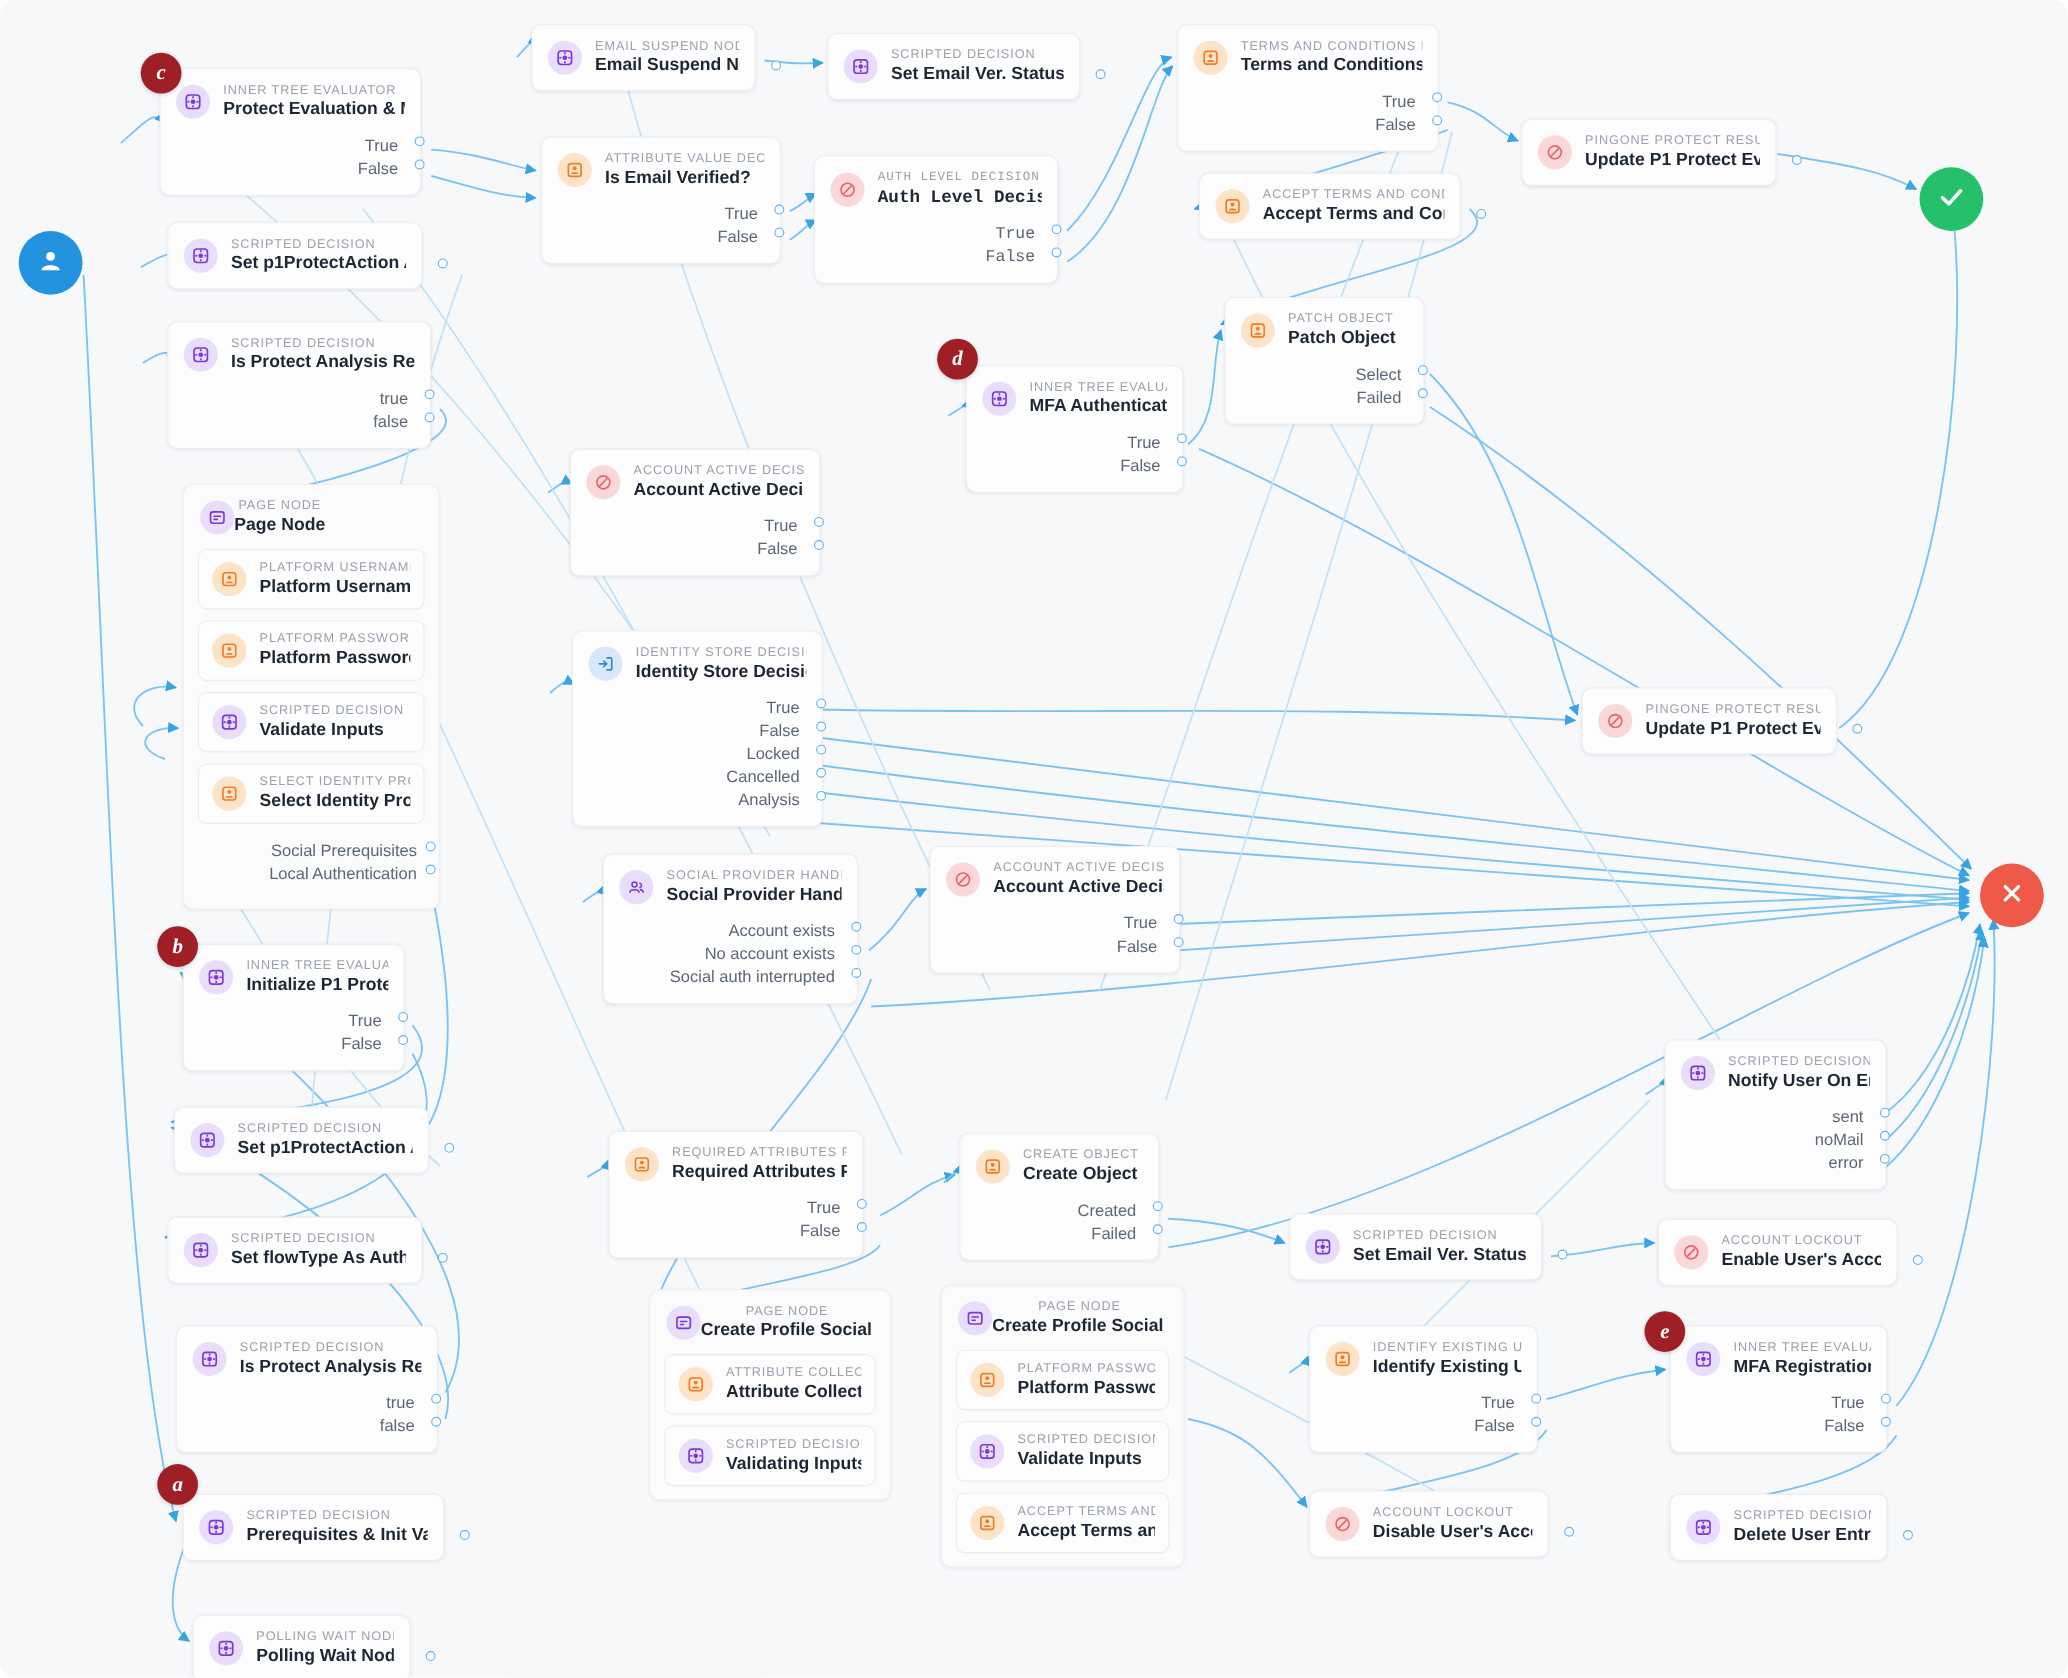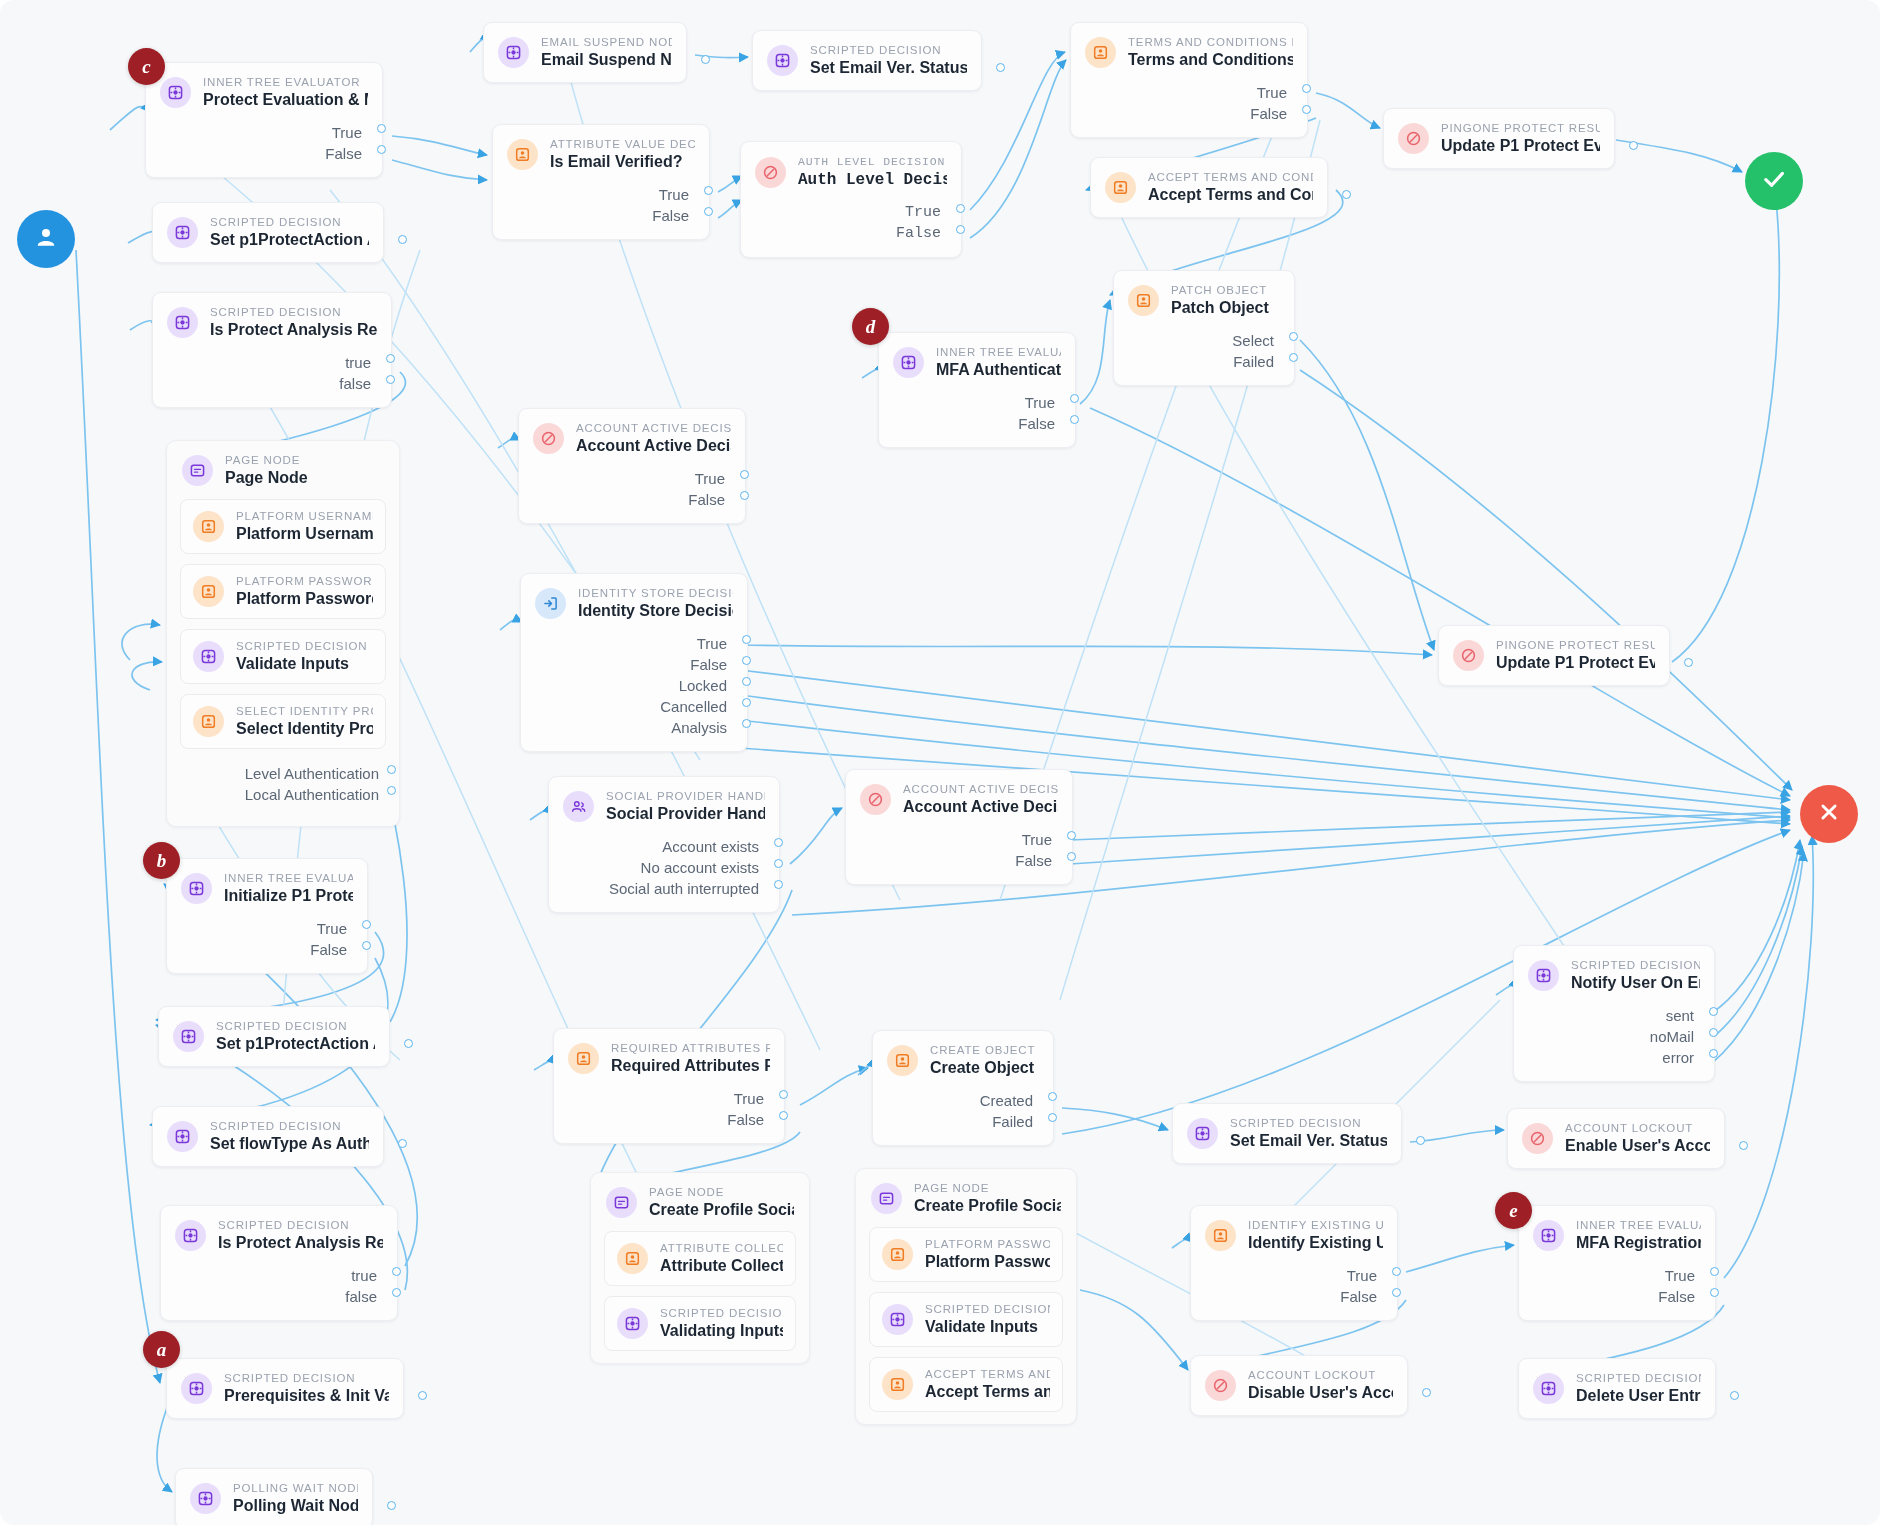--- a/index.html
+++ b/index.html
@@ -25,21 +25,21 @@
   .ports{padding:2px 20px 11px 0;}
   .port{display:flex;justify-content:flex-end;align-items:flex-start;gap:0;height:21px;
         font-size:15px;color:#5c6775;position:relative;}
   .port .dot{position:absolute;right:-24px;width:9px;height:9px;border-radius:50%;
              border:1.6px solid #5bb4ef;background:#fdfdfe;box-sizing:border-box;}
   .inport{position:absolute;right:-24px;top:32px;width:9px;height:9px;border-radius:50%;
           border:1.6px solid #5bb4ef;background:#fdfdfe;box-sizing:border-box;}
 
   .group{position:absolute;background:#fbfbfc;border:1px solid #edeff2;border-radius:10px;
          box-shadow:0 1px 3px rgba(20,30,60,.06);box-sizing:border-box;padding:0 13px 8px 13px;}
-  .group .gtitle{display:flex;align-items:center;gap:12px;padding:13px 2px 12px 2px;}
+  .group .gtitle{display:flex;align-items:center;padding:13px 2px 12px 2px;text-align:center;}
   .child{background:#fdfdfe;border:1px solid #ececf0;border-radius:8px;margin-bottom:10px;
          display:flex;align-items:center;gap:12px;padding:10px 12px;box-sizing:border-box;}
   .child:last-child{margin-bottom:4px;}
 
   .badge{position:absolute;width:37px;height:37px;border-radius:50%;background:#9e1f26;
          color:#fff;font-size:19px;font-weight:700;display:flex;align-items:center;
          justify-content:center;z-index:40;box-shadow:0 1px 4px rgba(0,0,0,.18);
          font-family:"Liberation Serif",serif;font-style:italic;}
 
   .term{position:absolute;border-radius:50%;display:flex;align-items:center;
@@ -981,21 +981,21 @@
             <path d="M4.3 12 C4.3 9.6 11.7 9.6 11.7 12 z" fill="#f07c24"></path>
           </svg>
         </span>
         <div class="ntext">
           <div class="ntype">SELECT IDENTITY PROVIDER</div>
           <div class="nname">Select Identity Provi...</div>
         </div>
       </div>
       <div class="ports" style="padding-right: 7px; padding-top: 6px;">
         <div class="port">
-          <span>Level Authentication</span>
+          <span>Social Prerequisites</span>
           <span class="dot" style="right: -17px;"></span>
         </div>
         <div class="port">
           <span>Local Authentication</span>
           <span class="dot" style="right: -17px;"></span>
         </div>
       </div>
     </div>
     <div class="group" style="left: 590px; top: 1172px; width: 220px;">
       <div class="gtitle">

